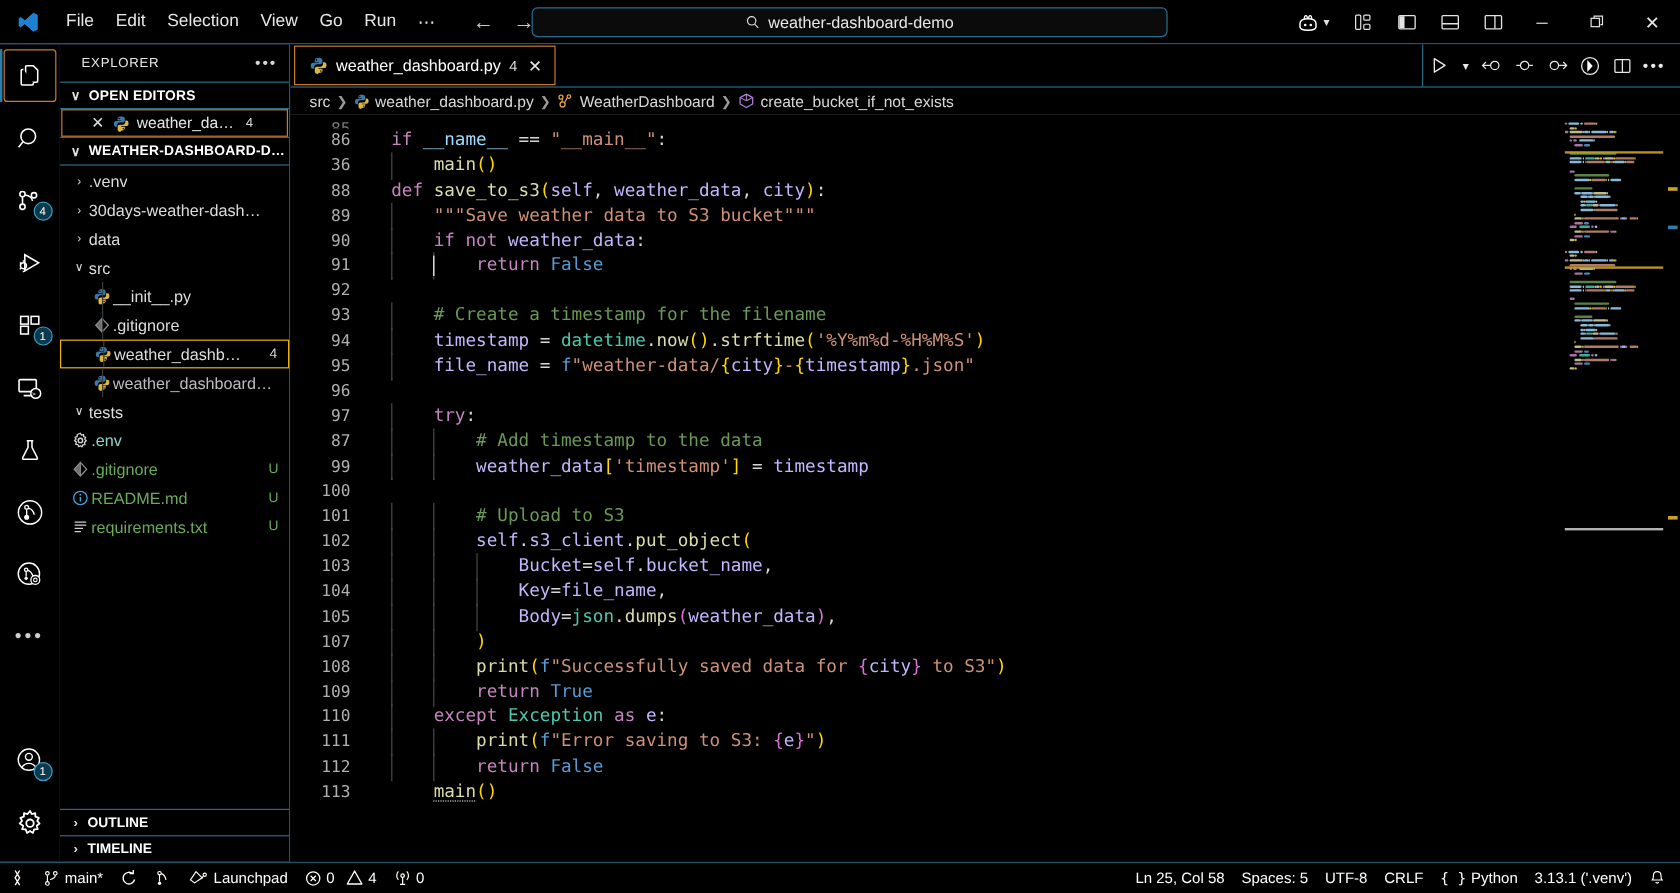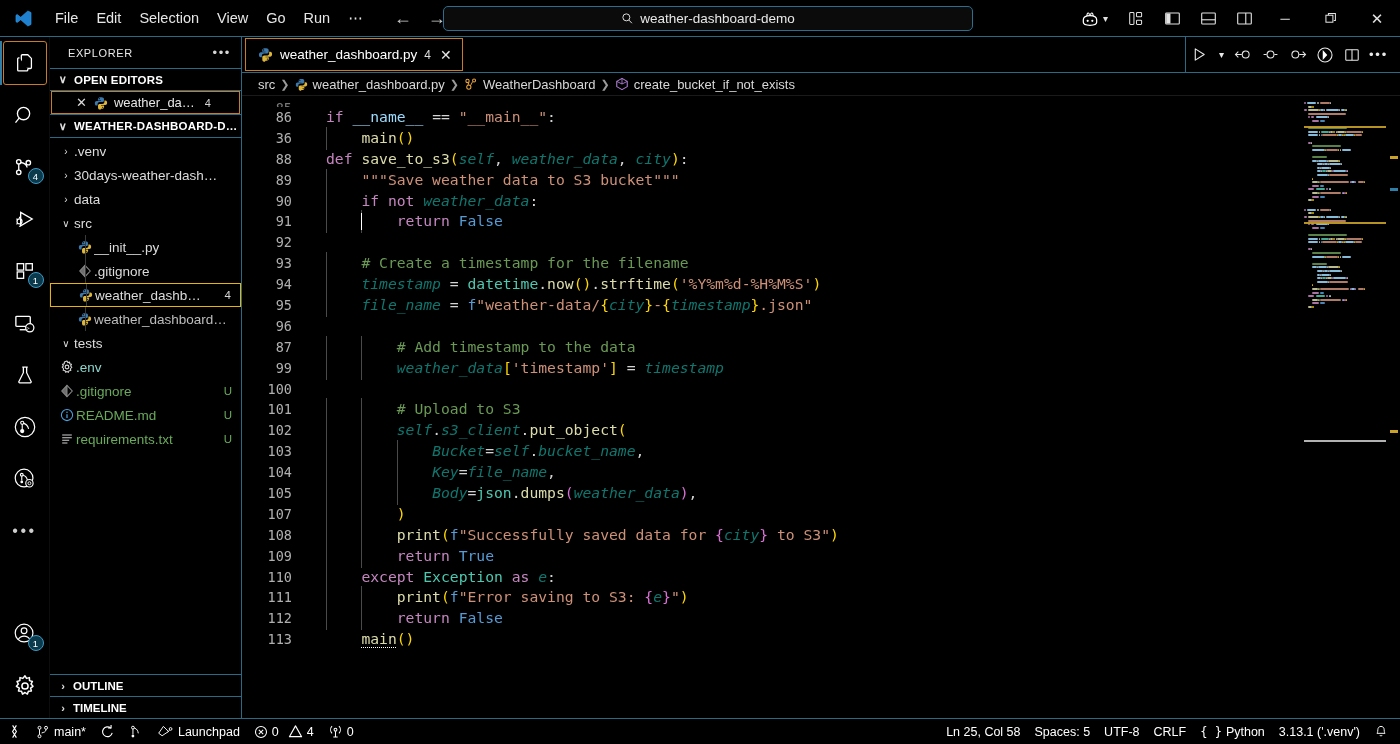--- a/index.html
+++ b/index.html
@@ -158,21 +158,21 @@
     color: #b0b0b0; font-size: 13.5px; user-select: none;
   }
   .ctext { flex: 1 1 auto; padding-left: 20px; position: relative; }
   .ind { position: absolute; top: -1px; bottom: -1px; width: 1px; background: #4a4a4a; }
 
   
   .kw   { color: #c586c0; }   
   .fn   { color: #dcdcaa; }
   .str  { color: #ce9178; }
   .cm   { color: #6a9955; }
-  .var  { color: #0f766e; font-style: italic; }
+  .var  { color: #c4b5fd; }
   .cls  { color: #4ec9b0; }
   .par  { color: #ffd700; }
   .par2 { color: #da70d6; }
   .blu  { color: #569cd6; }
   .pln  { color: #d4d4d4; }
   .dunder { color: #9cdcfe; }
   .err-underline {
     text-decoration: underline;
     text-decoration-style: dotted;
     text-decoration-color: #ffffff;
@@ -665,20 +665,21 @@
               <div class="cl"><div class="ln">36</div><div class="ctext"><span class="ind" style="left: 20px;"></span><span class="pln">    </span><span class="fn">main</span><span class="par">()</span></div></div>
               <div class="cl"><div class="ln">88</div><div class="ctext"><span class="kw">def </span><span class="fn">save_to_s3</span><span class="par">(</span><span class="var">self</span><span class="pln">, </span><span class="var">weather_data</span><span class="pln">, </span><span class="var">city</span><span class="par">)</span><span class="pln">:</span></div></div>
               <div class="cl"><div class="ln">89</div><div class="ctext"><span class="ind" style="left: 20px;"></span><span class="pln">    </span><span class="str">"""Save weather data to S3 bucket"""</span></div></div>
               <div class="cl"><div class="ln">90</div><div class="ctext"><span class="ind" style="left: 20px;"></span><span class="pln">    </span><span class="kw">if </span><span class="kw">not </span><span class="var">weather_data</span><span class="pln">:</span></div></div>
               <div class="cl"><div class="ln">91</div><div class="ctext"><span class="ind" style="left: 20px;"></span><span class="ind" style="left: 55.32px;"></span><span class="pln">        </span><span class="kw">return </span><span class="blu">False</span><span class="caret" style="position: absolute; left: 55.32px; top: 2px;"></span></div></div>
               <div class="cl"><div class="ln">92</div><div class="ctext"><span class="ind" style="left: 20px;"></span></div></div>
               <div class="cl"><div class="ln">93</div><div class="ctext"><span class="ind" style="left: 20px;"></span><span class="pln">    </span><span class="cm"># Create a timestamp for the filename</span></div></div>
               <div class="cl"><div class="ln">94</div><div class="ctext"><span class="ind" style="left: 20px;"></span><span class="pln">    </span><span class="var">timestamp</span><span class="pln"> = </span><span class="cls">datetime</span><span class="pln">.</span><span class="fn">now</span><span class="par">()</span><span class="pln">.</span><span class="fn">strftime</span><span class="par">(</span><span class="str">'%Y%m%d-%H%M%S'</span><span class="par">)</span></div></div>
               <div class="cl"><div class="ln">95</div><div class="ctext"><span class="ind" style="left: 20px;"></span><span class="pln">    </span><span class="var">file_name</span><span class="pln"> = </span><span class="blu">f</span><span class="str">"weather-data/</span><span class="par">{</span><span class="var">city</span><span class="par">}</span><span class="str">-</span><span class="par">{</span><span class="var">timestamp</span><span class="par">}</span><span class="str">.json"</span></div></div>
               <div class="cl"><div class="ln">96</div><div class="ctext"><span class="ind" style="left: 20px;"></span></div></div>
+              <div class="cl"><div class="ln">97</div><div class="ctext"><span class="ind" style="left: 20px;"></span><span class="pln">    </span><span class="kw">try</span><span class="pln">:</span></div></div>
               <div class="cl"><div class="ln">87</div><div class="ctext"><span class="ind" style="left: 20px;"></span><span class="ind" style="left: 55.32px;"></span><span class="pln">        </span><span class="cm"># Add timestamp to the data</span></div></div>
               <div class="cl"><div class="ln">99</div><div class="ctext"><span class="ind" style="left: 20px;"></span><span class="ind" style="left: 55.32px;"></span><span class="pln">        </span><span class="var">weather_data</span><span class="par">[</span><span class="str">'timestamp'</span><span class="par">]</span><span class="pln"> = </span><span class="var">timestamp</span></div></div>
               <div class="cl"><div class="ln">100</div><div class="ctext"><span class="ind" style="left: 20px;"></span><span class="ind" style="left: 55.32px;"></span></div></div>
               <div class="cl"><div class="ln">101</div><div class="ctext"><span class="ind" style="left: 20px;"></span><span class="ind" style="left: 55.32px;"></span><span class="pln">        </span><span class="cm"># Upload to S3</span></div></div>
               <div class="cl"><div class="ln">102</div><div class="ctext"><span class="ind" style="left: 20px;"></span><span class="ind" style="left: 55.32px;"></span><span class="pln">        </span><span class="var">self</span><span class="pln">.</span><span class="var">s3_client</span><span class="pln">.</span><span class="fn">put_object</span><span class="par">(</span></div></div>
               <div class="cl"><div class="ln">103</div><div class="ctext"><span class="ind" style="left: 20px;"></span><span class="ind" style="left: 55.32px;"></span><span class="ind" style="left: 90.64px;"></span><span class="pln">            </span><span class="var">Bucket</span><span class="pln">=</span><span class="var">self</span><span class="pln">.</span><span class="var">bucket_name</span><span class="pln">,</span></div></div>
               <div class="cl"><div class="ln">104</div><div class="ctext"><span class="ind" style="left: 20px;"></span><span class="ind" style="left: 55.32px;"></span><span class="ind" style="left: 90.64px;"></span><span class="pln">            </span><span class="var">Key</span><span class="pln">=</span><span class="var">file_name</span><span class="pln">,</span></div></div>
               <div class="cl"><div class="ln">105</div><div class="ctext"><span class="ind" style="left: 20px;"></span><span class="ind" style="left: 55.32px;"></span><span class="ind" style="left: 90.64px;"></span><span class="pln">            </span><span class="var">Body</span><span class="pln">=</span><span class="cls">json</span><span class="pln">.</span><span class="fn">dumps</span><span class="par2">(</span><span class="var">weather_data</span><span class="par2">)</span><span class="pln">,</span></div></div>
               <div class="cl"><div class="ln">107</div><div class="ctext"><span class="ind" style="left: 20px;"></span><span class="ind" style="left: 55.32px;"></span><span class="pln">        </span><span class="par">)</span></div></div>
               <div class="cl"><div class="ln">108</div><div class="ctext"><span class="ind" style="left: 20px;"></span><span class="ind" style="left: 55.32px;"></span><span class="pln">        </span><span class="fn">print</span><span class="par">(</span><span class="blu">f</span><span class="str">"Successfully saved data for </span><span class="par2">{</span><span class="var">city</span><span class="par2">}</span><span class="str"> to S3"</span><span class="par">)</span></div></div>

